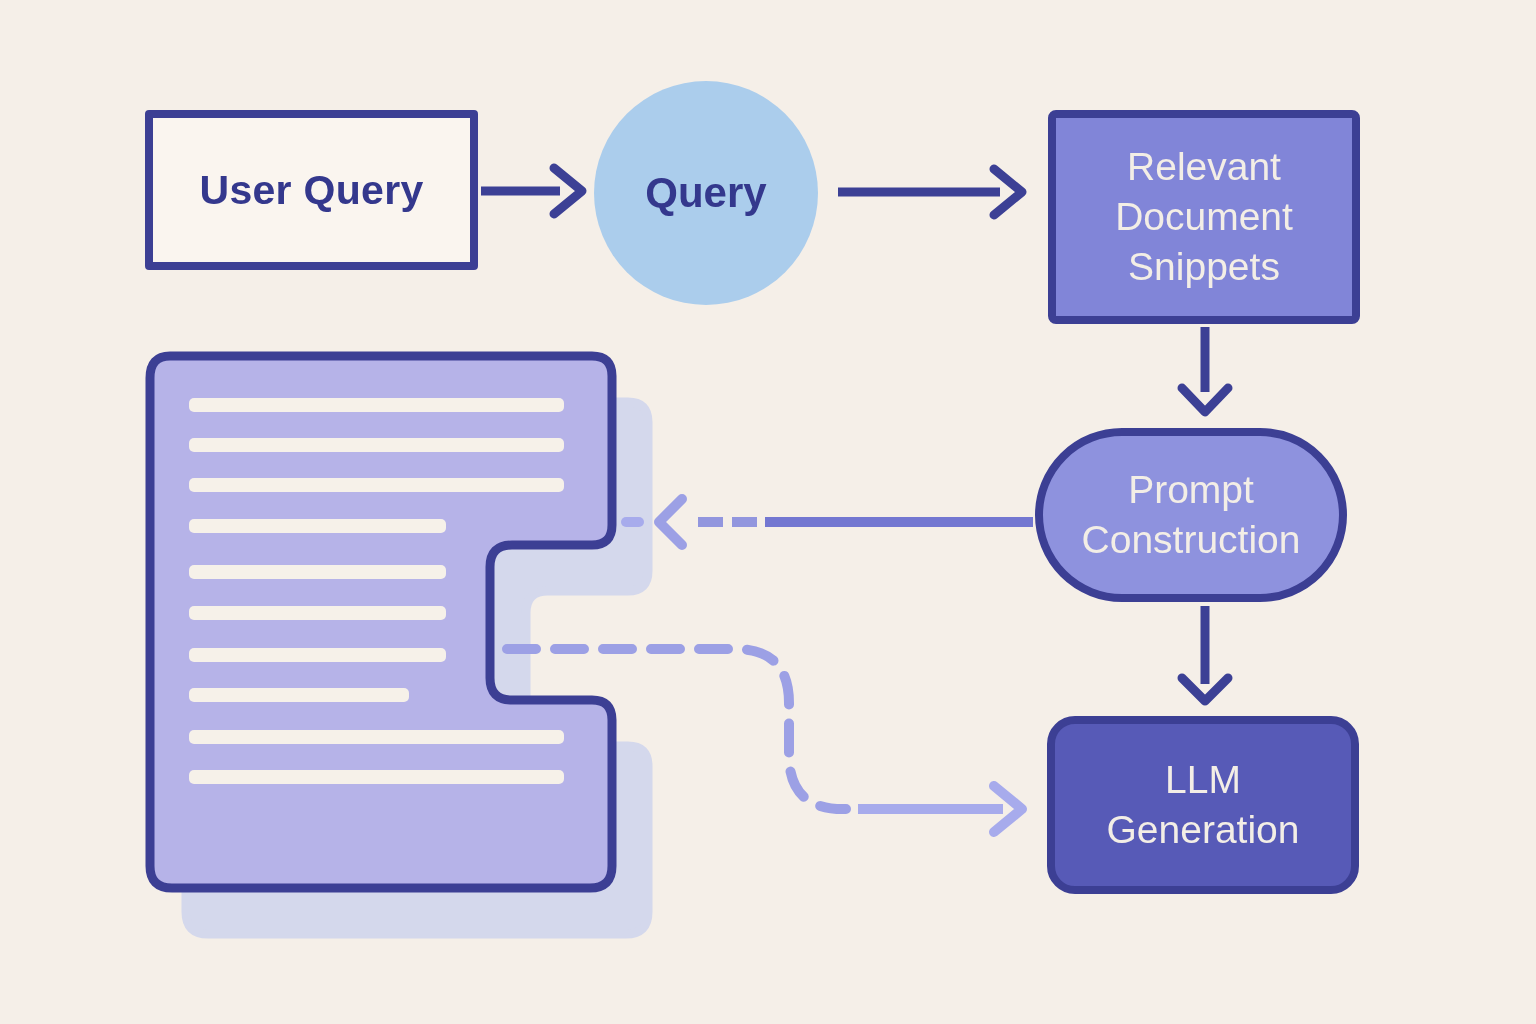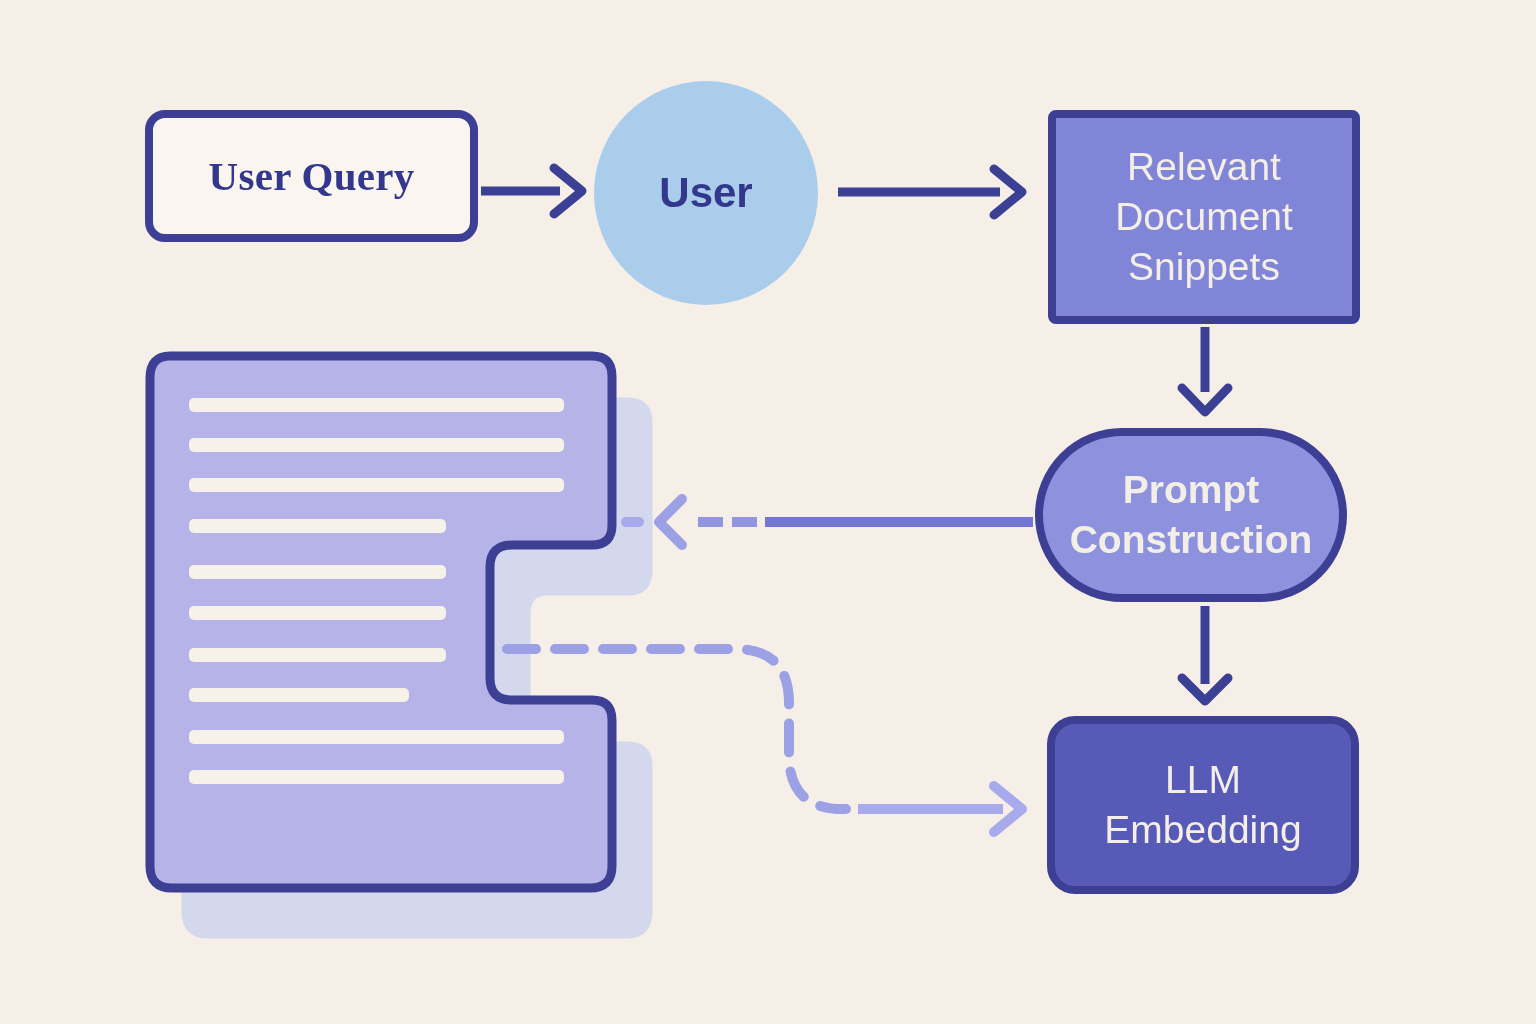--- a/index.html
+++ b/index.html
@@ -9,26 +9,26 @@
     font-family:"Liberation Sans", sans-serif;
   }
   .stage{position:relative;width:1536px;height:1024px;}
   .layer{position:absolute;left:0;top:0;}
   .node{
     position:absolute;box-sizing:border-box;
     display:flex;flex-direction:column;align-items:center;justify-content:center;
     text-align:center;
   }
   .node-user-query{
-    left:145px;top:110px;width:333px;height:132px;
+    left:145px;top:110px;width:333px;height:160px;
     background:var(--user-query-fill);
     border:8px solid var(--node-border);
-    border-radius:20px;
+    border-radius:4px;
     color:var(--dark-text);
-    font-size:41px;font-weight:700;letter-spacing:.3px;font-family:Liberation Serif, serif;
+    font-size:41px;font-weight:700;letter-spacing:.3px;
   }
   .node-embedding{
     left:594px;top:81px;width:224px;height:224px;
     background:var(--embedding-fill);
     border-radius:50%;
     color:var(--dark-text);
   }
   .node-embedding .title{font-size:42px;font-weight:700;line-height:1.05;}
   .node-embedding .subtitle{font-size:35px;font-weight:400;margin-top:4px;}
   .node-snippets{
@@ -39,21 +39,21 @@
     color:var(--cream-text);
     font-size:39px;font-weight:500;line-height:1.28;
     padding:0 30px;
   }
   .node-prompt{
     left:1035px;top:428px;width:312px;height:174px;
     background:var(--prompt-fill);
     border:8px solid var(--node-border);
     border-radius:90px;
     color:var(--cream-text);
-    font-size:39px;font-weight:700;line-height:1.28;
+    font-size:39px;font-weight:400;line-height:1.28;
     padding:0 10px;
   }
   .node-llm{
     left:1047px;top:716px;width:312px;height:178px;
     background:var(--llm-fill);
     border:8px solid var(--node-border);
     border-radius:28px;
     color:var(--cream-text);
     font-size:39px;font-weight:500;line-height:1.28;
     padding:0 40px;
@@ -120,28 +120,28 @@
       <path d="M 858 809 H 1003" style="stroke:var(--dash-lighter);stroke-width:10;"></path>
       <polyline points="994,786 1022,809 994,832" style="stroke:var(--dash-lighter);stroke-width:10;stroke-linecap:round;stroke-linejoin:round;"></polyline>
     </g>
   </svg>
 
   <div class="node node-user-query">
     <span>User Query</span>
   </div>
 
   <div class="node node-embedding">
-    <span class="title">User</span>
+    <span class="title">Query</span>
   </div>
 
   <div class="node node-snippets">
     <span>Relevant Document Snippets</span>
   </div>
 
   <div class="node node-prompt">
     <span>Prompt Construction</span>
   </div>
 
   <div class="node node-llm">
-    <span>LLM Embedding</span>
+    <span>LLM Generation</span>
   </div>
 
 </div>
 
 </body></html>

